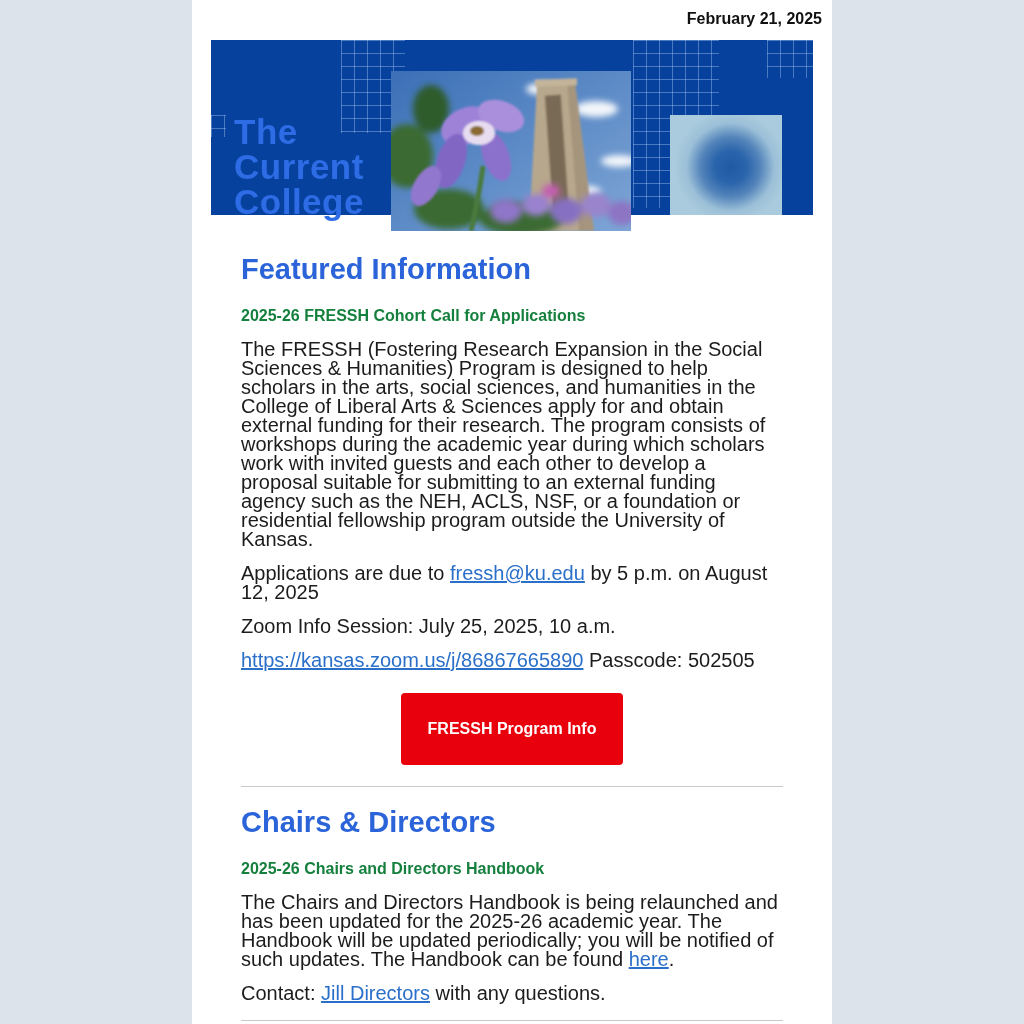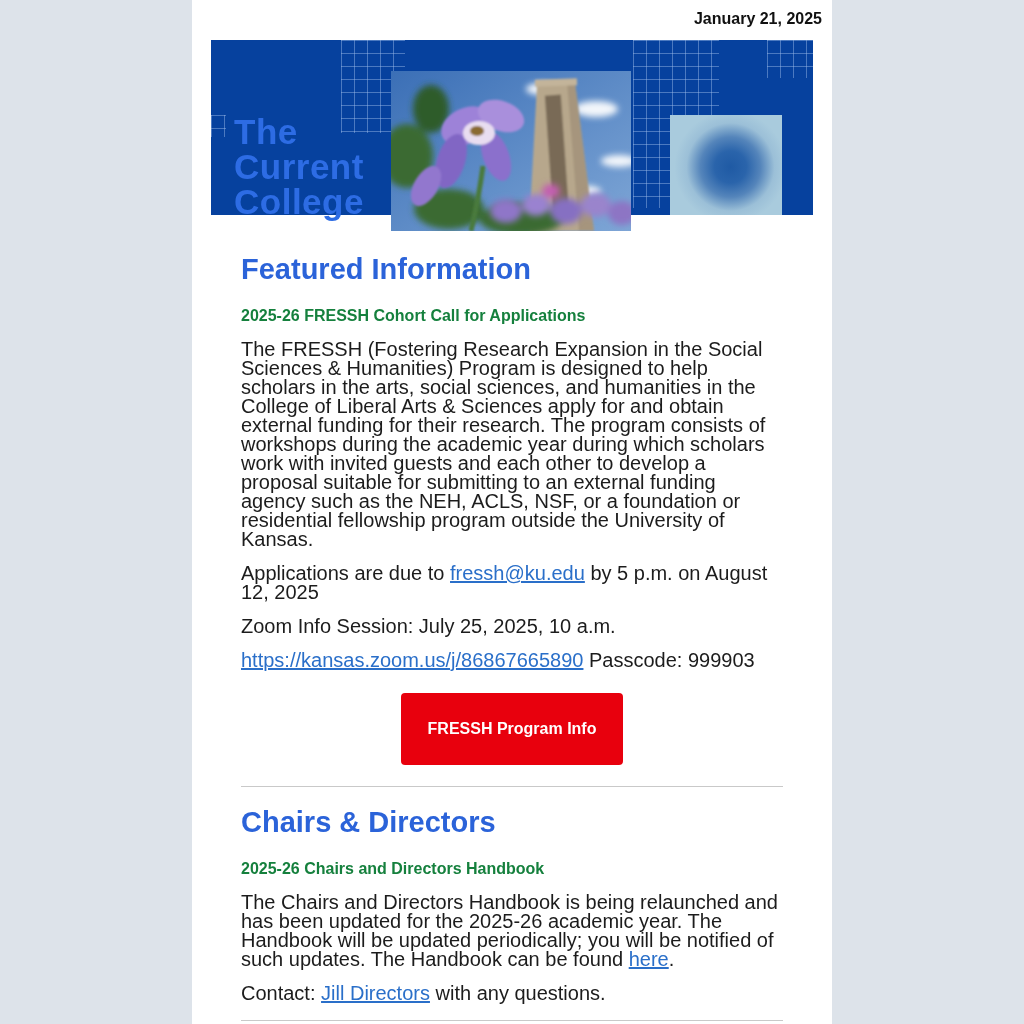--- a/index.html
+++ b/index.html
@@ -111,21 +111,21 @@
     border-top: 1px solid #c9c9c9;
     margin-top: 21px;
   }
   hr.divider-2 { margin-top: 17px; }
 </style>
 </head>
 <body>
 
 <div class="email-container">
 
-  <div class="date-row">January 21, 2025</div>
+  <div class="date-row">February 21, 2025</div>
 
   <div class="banner">
     <div class="grid-patch gp1"></div>
     <div class="grid-patch gp2"></div>
     <div class="grid-patch gp3"></div>
     <div class="grid-patch gp4"></div>
 
     <div class="banner-title">
       <div>The</div>
       <div>Current</div>
@@ -194,21 +194,21 @@
     <h1 class="section-heading">Featured Information</h1>
 
     <div class="subhead">2025-26 FRESSH Cohort Call for Applications</div>
 
     <p class="body-text">The FRESSH (Fostering Research Expansion in the Social Sciences &amp; Humanities) Program is designed to help scholars in the arts, social sciences, and humanities in the College of Liberal Arts &amp; Sciences apply for and obtain external funding for their research. The program consists of workshops during the academic year during which scholars work with invited guests and each other to develop a proposal suitable for submitting to an external funding agency such as the NEH, ACLS, NSF, or a foundation or residential fellowship program outside the University of Kansas.</p>
 
     <p class="body-text"><span>Applications are due to </span><a class="link">fressh@ku.edu</a><span> by 5 p.m. on August 12, 2025</span></p>
 
     <p class="body-text">Zoom Info Session: July 25, 2025, 10 a.m.</p>
 
-    <p class="body-text"><a class="link">https://kansas.zoom.us/j/86867665890</a><span> Passcode: 999903</span></p>
+    <p class="body-text"><a class="link">https://kansas.zoom.us/j/86867665890</a><span> Passcode: 502505</span></p>
 
 
     <div class="button-row">
       <button class="cta-button">FRESSH Program Info</button>
     </div>
 
     <hr class="divider">
 
     <h1 class="section-heading" style="margin-top:19px;">Chairs &amp; Directors</h1>
 

